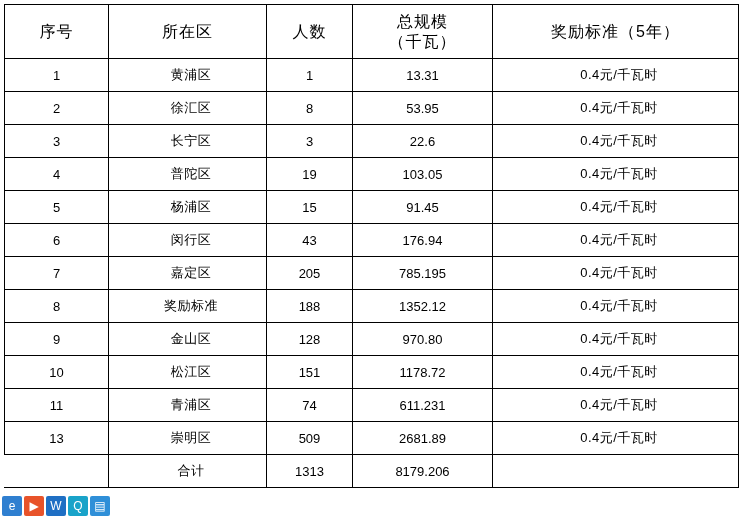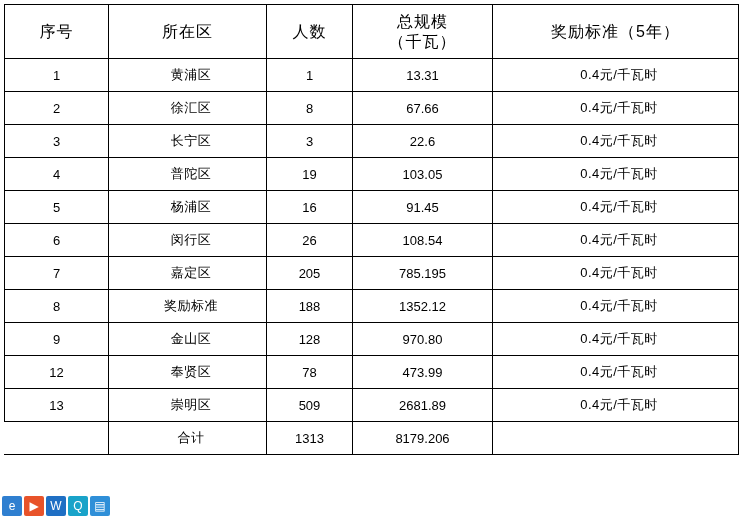--- a/index.html
+++ b/index.html
@@ -130,49 +130,49 @@
         <td class="cell-idx">1</td>
         <td class="cell-dist">黄浦区</td>
         <td class="cell-people">1</td>
         <td class="cell-scale">13.31</td>
         <td class="cell-award">0.4元/千瓦时</td>
       </tr>
       <tr>
         <td class="cell-idx">2</td>
         <td class="cell-dist">徐汇区</td>
         <td class="cell-people">8</td>
-        <td class="cell-scale">67.66</td>
+        <td class="cell-scale">53.95</td>
         <td class="cell-award">0.4元/千瓦时</td>
       </tr>
       <tr>
         <td class="cell-idx">3</td>
         <td class="cell-dist">长宁区</td>
         <td class="cell-people">3</td>
         <td class="cell-scale">22.6</td>
         <td class="cell-award">0.4元/千瓦时</td>
       </tr>
       <tr>
         <td class="cell-idx">4</td>
         <td class="cell-dist">普陀区</td>
         <td class="cell-people">19</td>
         <td class="cell-scale">103.05</td>
         <td class="cell-award">0.4元/千瓦时</td>
       </tr>
       <tr>
         <td class="cell-idx">5</td>
         <td class="cell-dist">杨浦区</td>
-        <td class="cell-people">16</td>
+        <td class="cell-people">15</td>
         <td class="cell-scale">91.45</td>
         <td class="cell-award">0.4元/千瓦时</td>
       </tr>
       <tr>
         <td class="cell-idx">6</td>
         <td class="cell-dist">闵行区</td>
-        <td class="cell-people">26</td>
-        <td class="cell-scale">108.54</td>
+        <td class="cell-people">43</td>
+        <td class="cell-scale">176.94</td>
         <td class="cell-award">0.4元/千瓦时</td>
       </tr>
       <tr>
         <td class="cell-idx">7</td>
         <td class="cell-dist">嘉定区</td>
         <td class="cell-people">205</td>
         <td class="cell-scale">785.195</td>
         <td class="cell-award">0.4元/千瓦时</td>
       </tr>
       <tr>
@@ -183,24 +183,31 @@
         <td class="cell-award">0.4元/千瓦时</td>
       </tr>
       <tr>
         <td class="cell-idx">9</td>
         <td class="cell-dist">金山区</td>
         <td class="cell-people">128</td>
         <td class="cell-scale">970.80</td>
         <td class="cell-award">0.4元/千瓦时</td>
       </tr>
       <tr>
-        <td class="cell-idx">12</td>
-        <td class="cell-dist">奉贤区</td>
-        <td class="cell-people">78</td>
-        <td class="cell-scale">473.99</td>
+        <td class="cell-idx">10</td>
+        <td class="cell-dist">松江区</td>
+        <td class="cell-people">151</td>
+        <td class="cell-scale">1178.72</td>
+        <td class="cell-award">0.4元/千瓦时</td>
+      </tr>
+      <tr>
+        <td class="cell-idx">11</td>
+        <td class="cell-dist">青浦区</td>
+        <td class="cell-people">74</td>
+        <td class="cell-scale">611.231</td>
         <td class="cell-award">0.4元/千瓦时</td>
       </tr>
       <tr>
         <td class="cell-idx">13</td>
         <td class="cell-dist">崇明区</td>
         <td class="cell-people">509</td>
         <td class="cell-scale">2681.89</td>
         <td class="cell-award">0.4元/千瓦时</td>
       </tr>
       <tr class="total-row">

